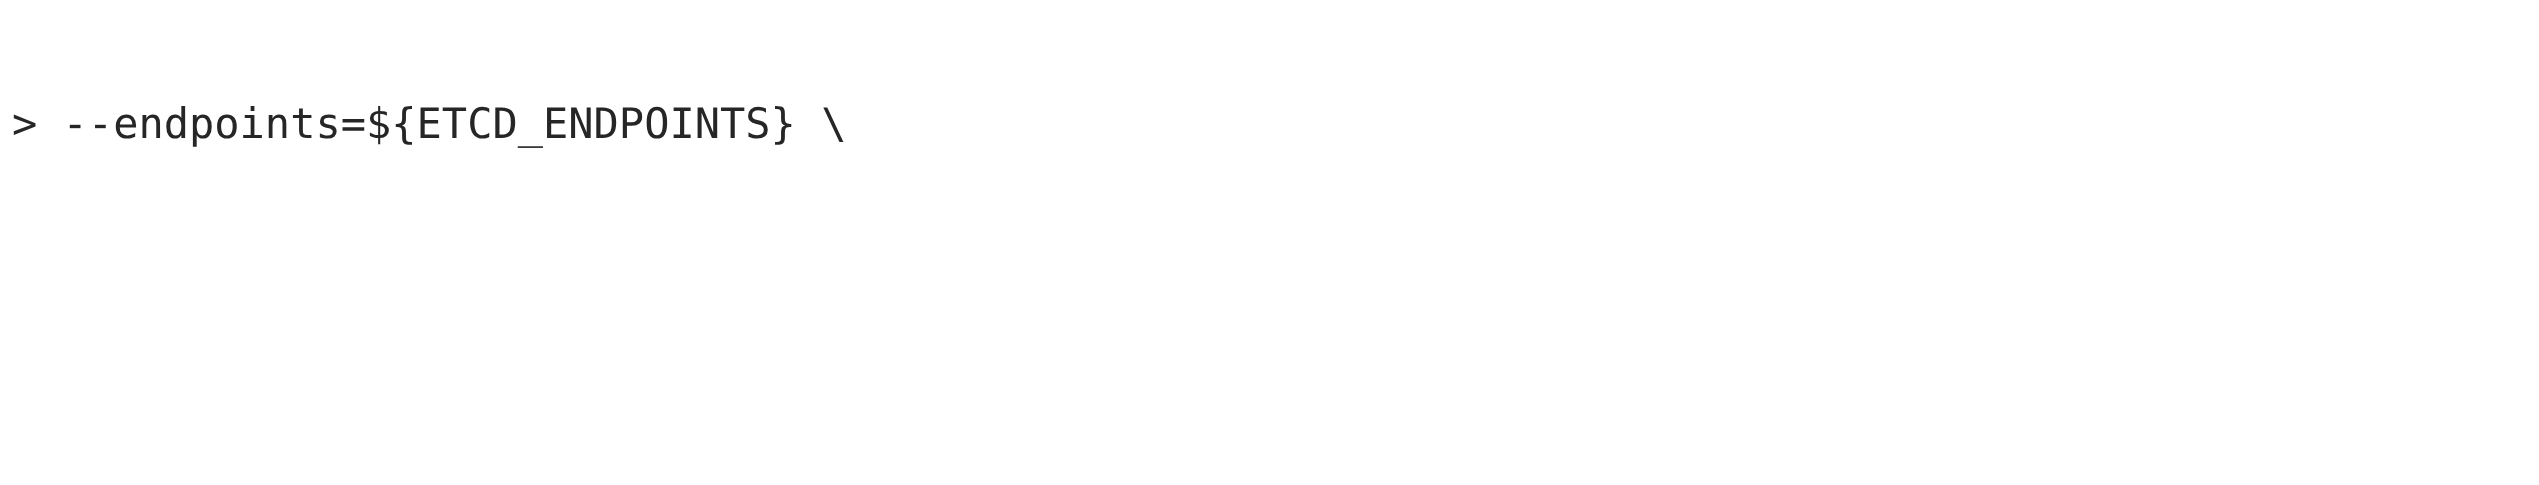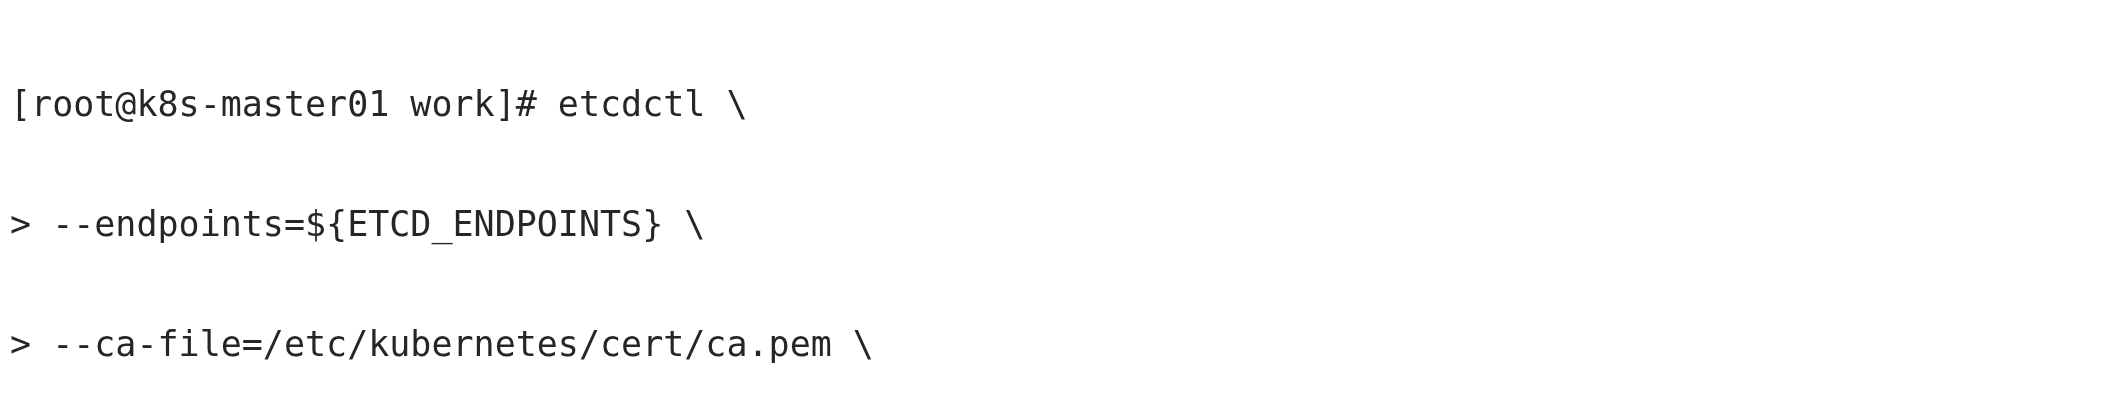--- a/index.html
+++ b/index.html
@@ -24,21 +24,19 @@
   }
   .term-line {
     height: 40px;
     white-space: pre;
   }
 </style>
 </head>
 <body>
 
 <div class="terminal">
-  <div class="term-line">[root@k8s-master01 work]# etcdctl \</div>
   <div class="term-line">&gt; --endpoints=${ETCD_ENDPOINTS} \</div>
-  <div class="term-line">&gt; --ca-file=/etc/kubernetes/cert/ca.pem \</div>
   
   
   
   
   
 </div>
 
 </body></html>

